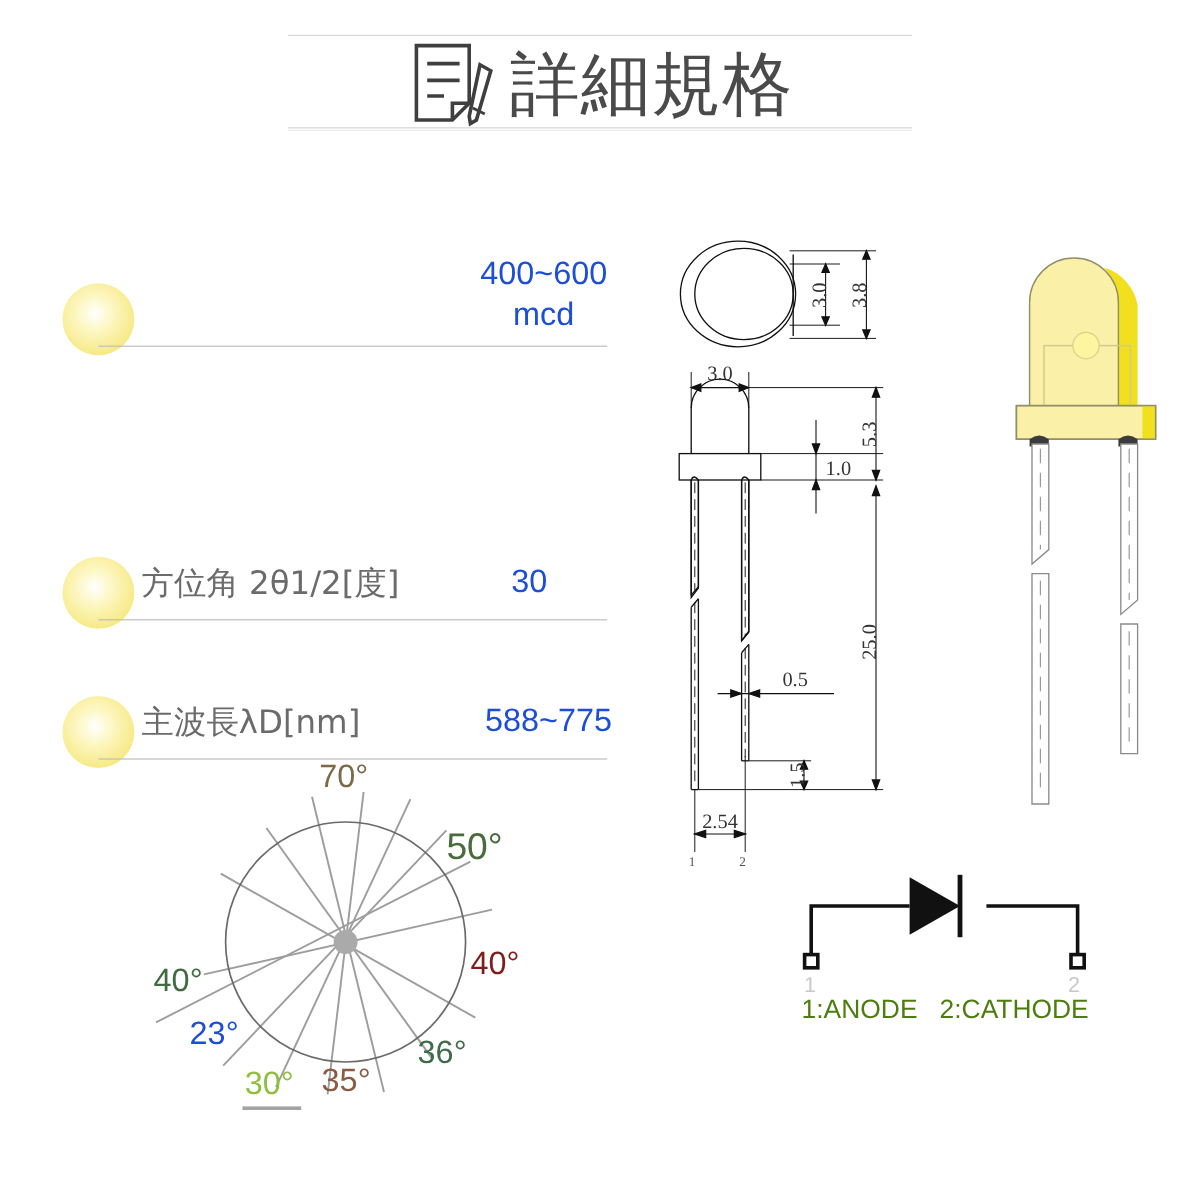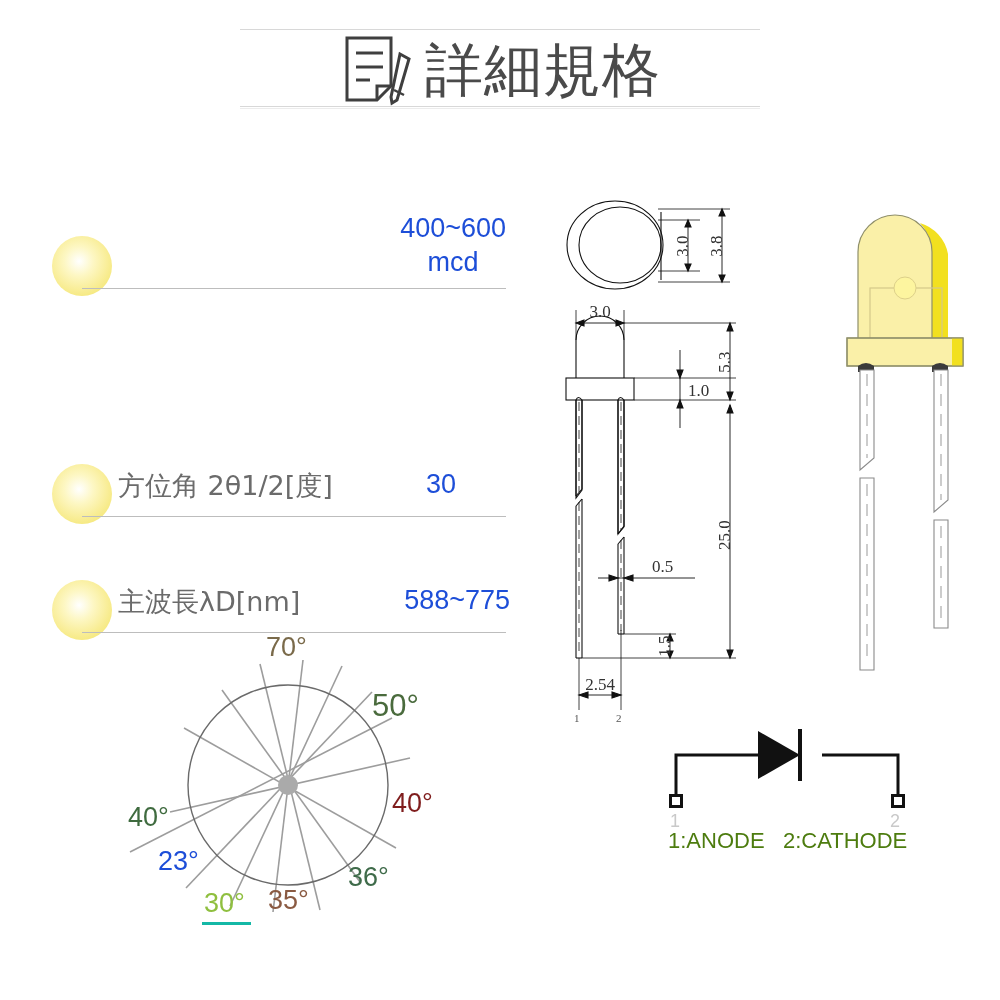--- a/index.html
+++ b/index.html
@@ -209,21 +209,21 @@
 
     <circle cx="178" cy="145" r="10" fill="#aaaaaa"></circle>
   </svg>
 
   
   <div style="position:absolute;left:144px;top:-8px;font-size:27px;color:#7a6a4a;font-family:Liberation Sans, sans-serif;margin-left:12px;">70°</div>
   <div style="position:absolute;left:262px;top:48px;font-size:31px;color:#4a6b3d;font-family:'Liberation Sans',sans-serif;">50°</div>
   <div style="position:absolute;left:282px;top:148px;font-size:27px;color:#7f1d1d;font-family:'Liberation Sans',sans-serif;">40°</div>
   <div style="position:absolute;left:238px;top:222px;font-size:27px;color:#3f6b4a;font-family:'Liberation Sans',sans-serif;">36°</div>
   <div style="position:absolute;left:158px;top:245px;font-size:27px;color:#8a5a42;font-family:'Liberation Sans',sans-serif;">35°</div>
-  <div style="position:absolute;left:92px;top:248px;font-size:27px;color:#8fbf3f;border-bottom:3px solid #14b8a6;padding:0 6px 3px 2px;font-family:'Liberation Sans',sans-serif;">30°</div>
+  <div style="position:absolute;left:92px;top:248px;font-size:27px;color:#8fbf3f;border-bottom:3px solid #a3a3a3;padding:0 6px 3px 2px;font-family:'Liberation Sans',sans-serif;">30°</div>
   <div style="position:absolute;left:48px;top:206px;font-size:27px;color:#1d4ed8;font-family:'Liberation Sans',sans-serif;">23°</div>
   <div style="position:absolute;left:18px;top:162px;font-size:27px;color:#3f6b3f;font-family:'Liberation Sans',sans-serif;">40°</div>
 </div>
 
 <div id="tech-drawing">
   <svg width="230" height="550" viewBox="0 0 230 550">
     <g stroke="#111111" fill="none" stroke-width="1.1">
 
       <ellipse cx="75" cy="55" rx="48" ry="44"></ellipse>
       <ellipse cx="80" cy="55" rx="41" ry="38"></ellipse>

